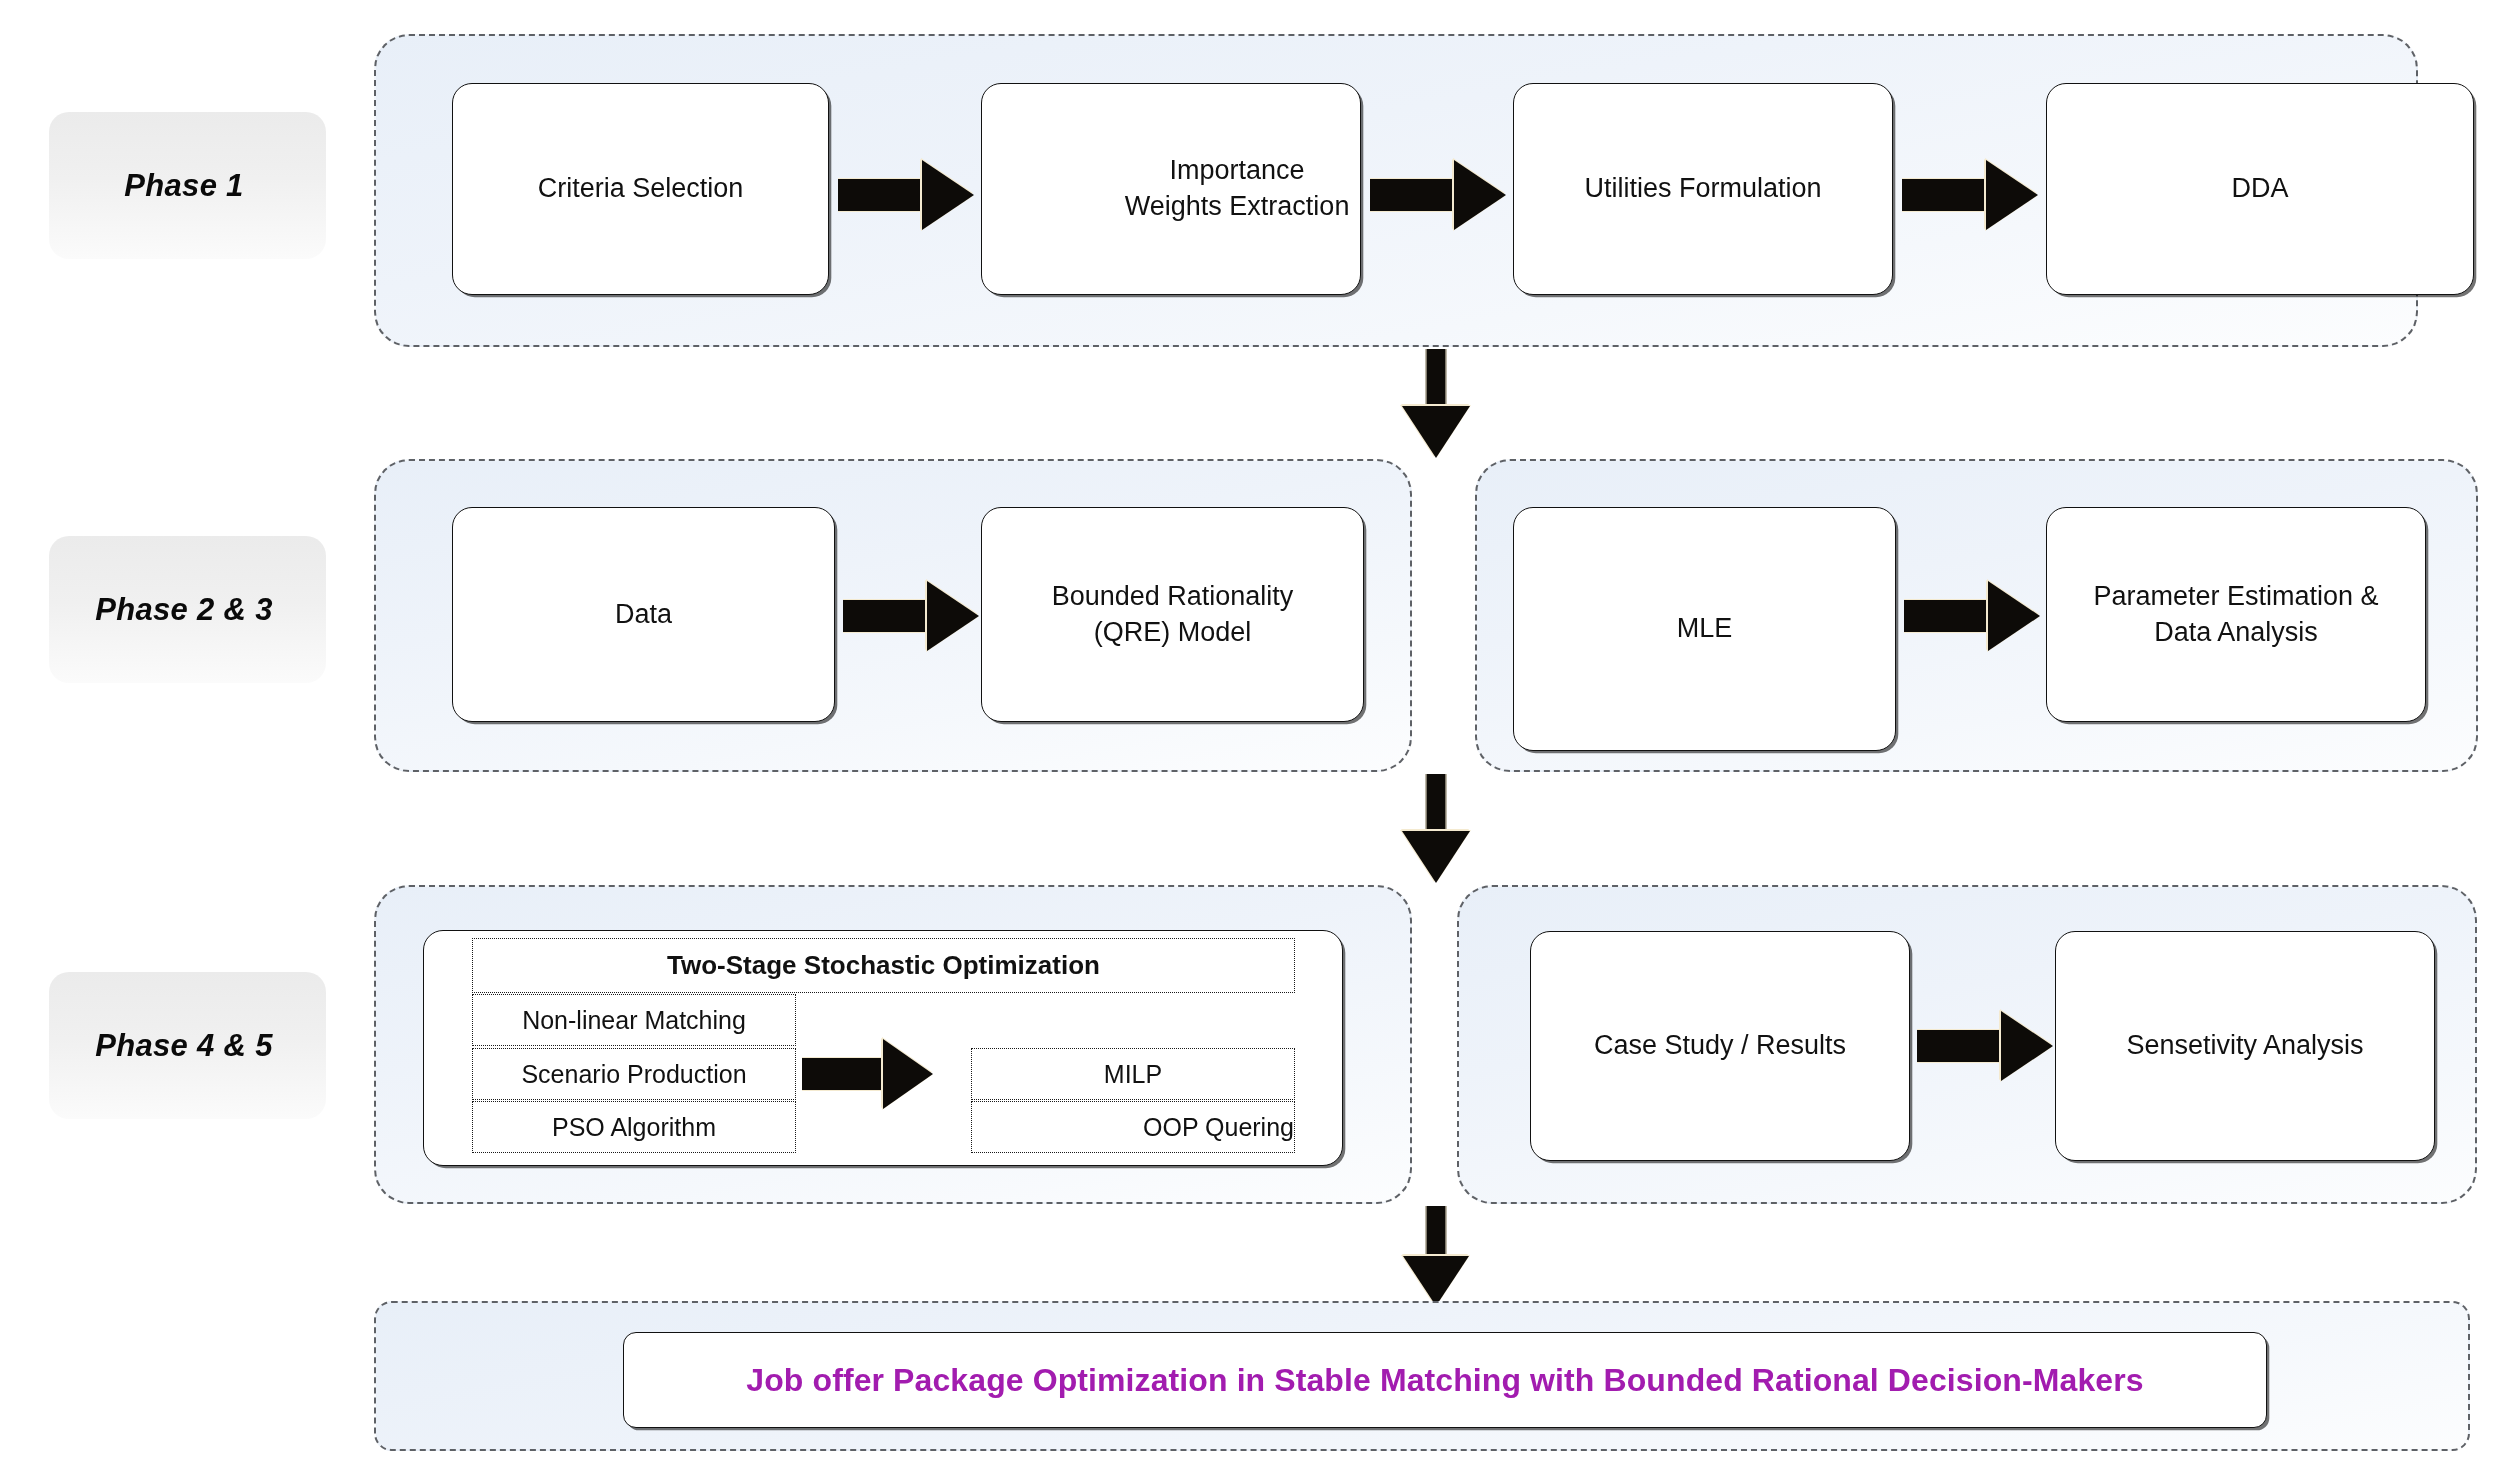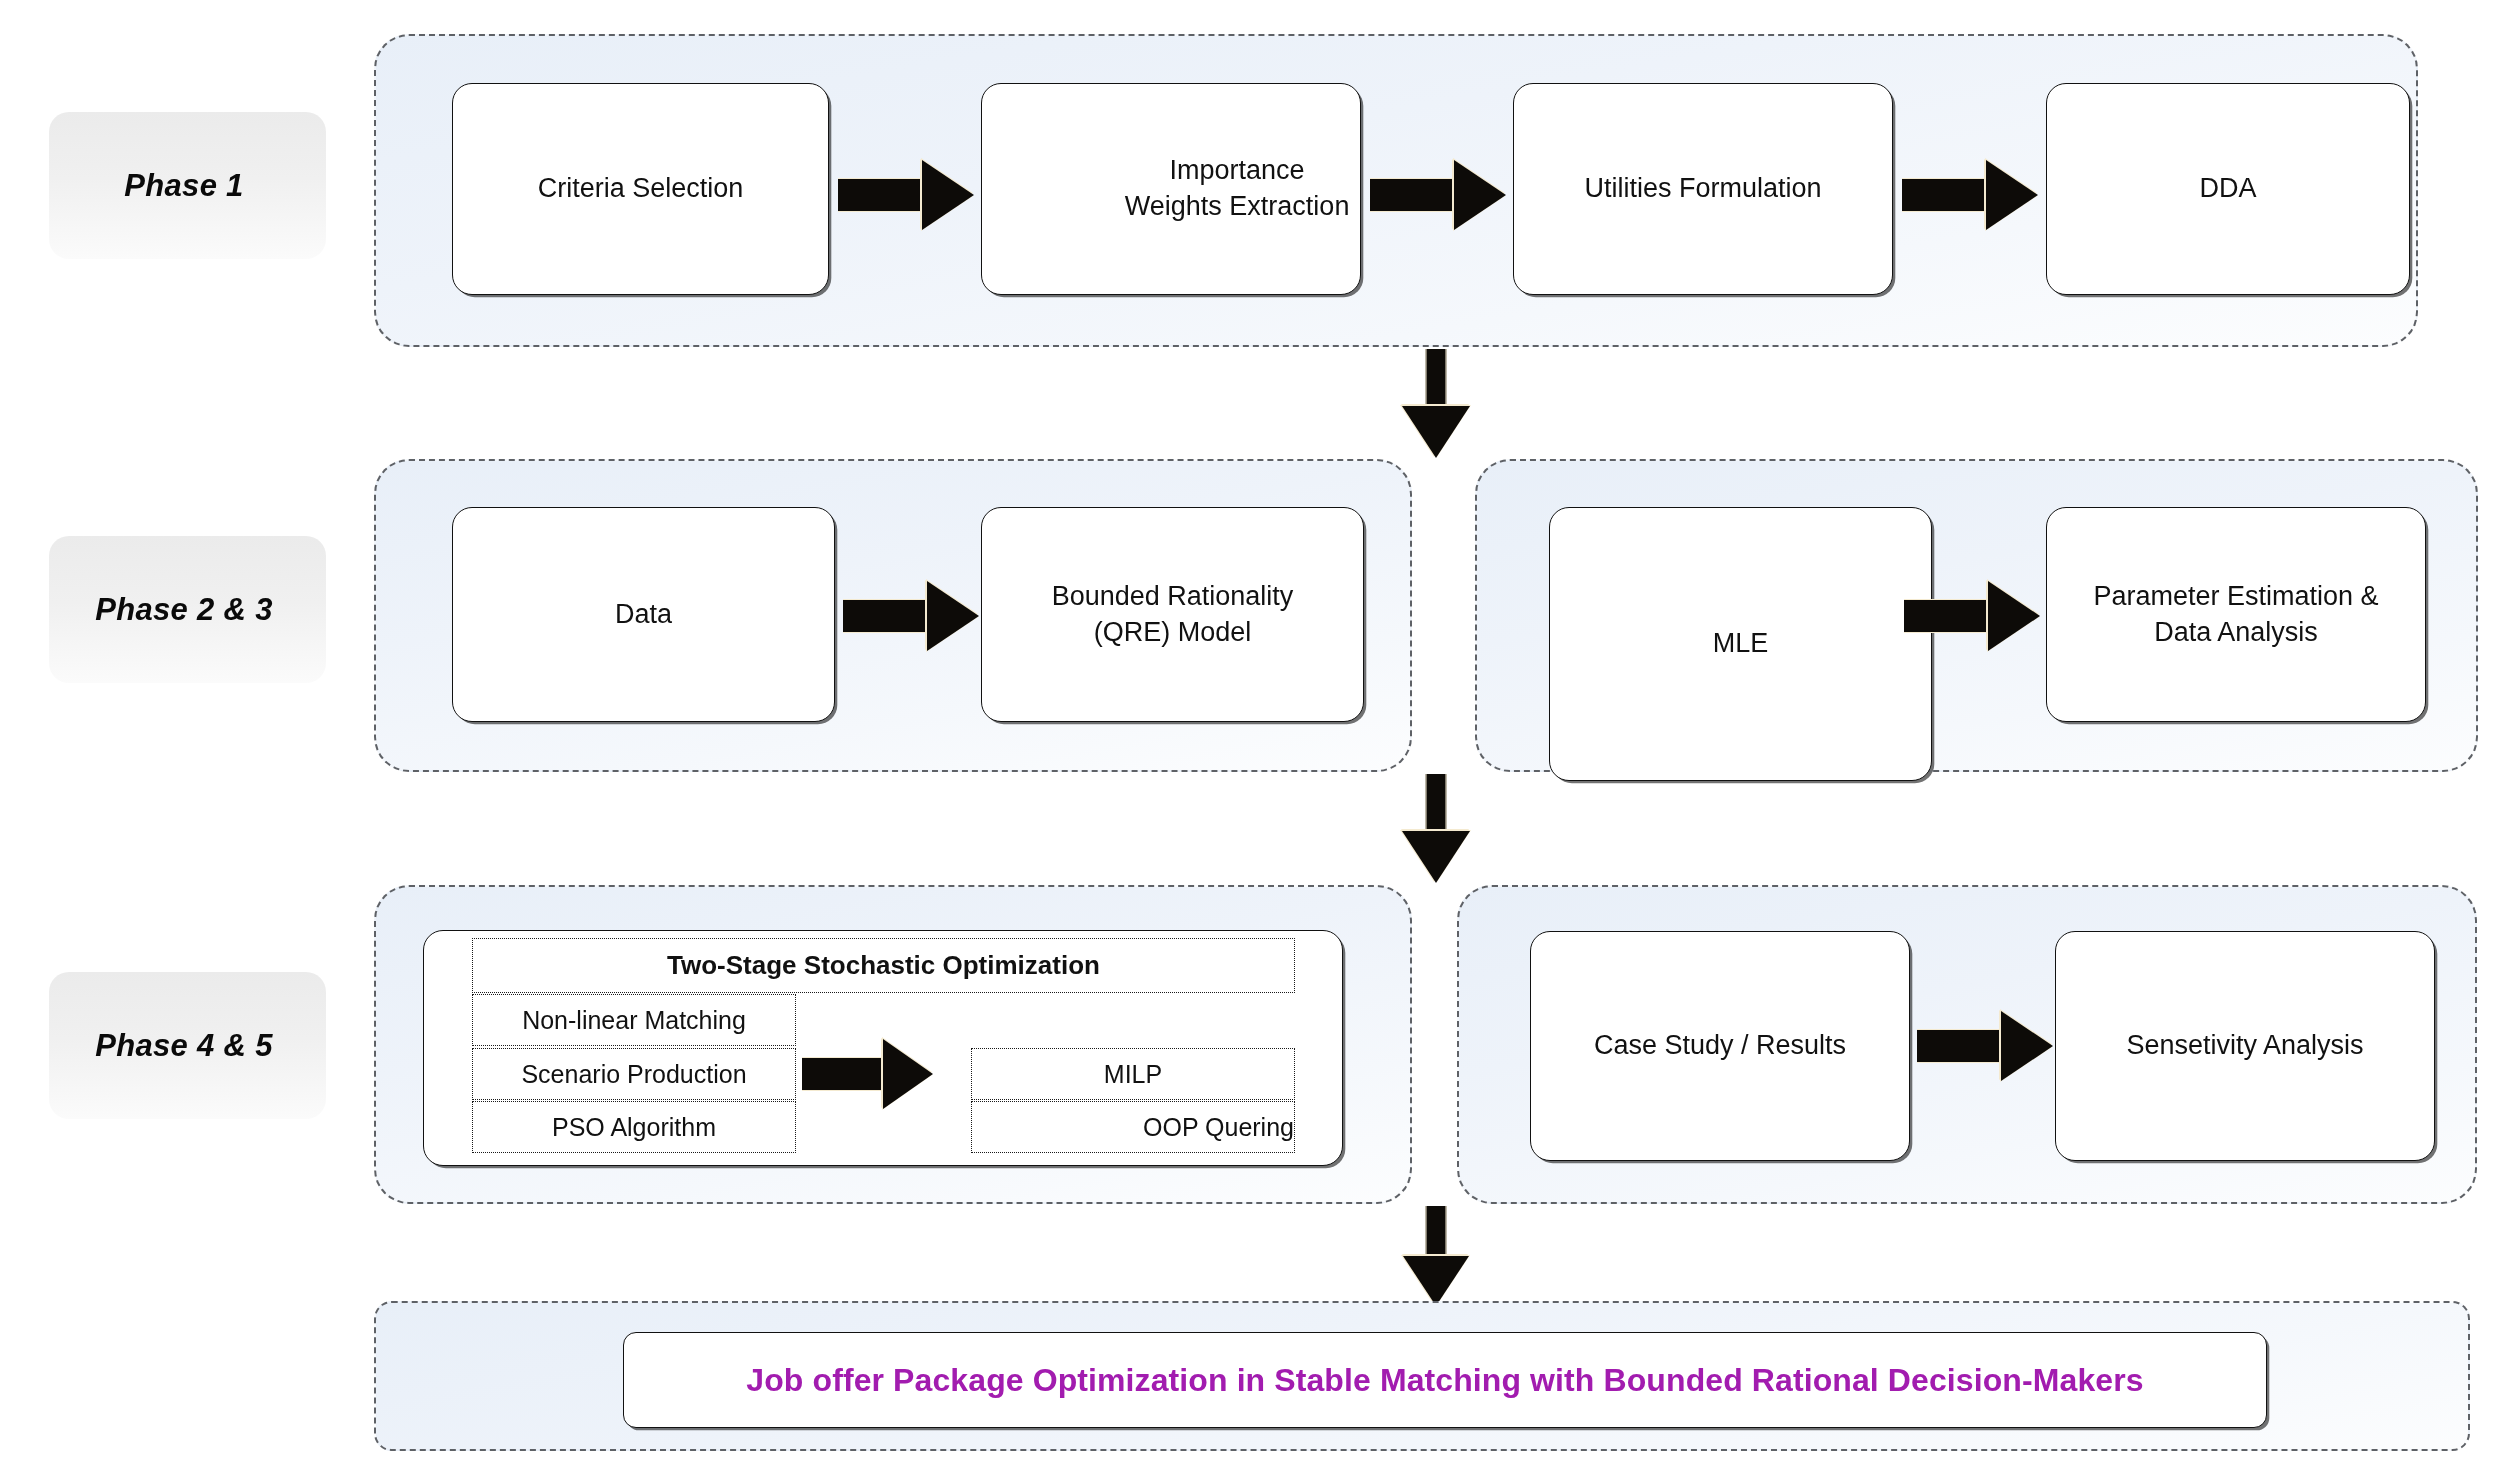--- a/index.html
+++ b/index.html
@@ -221,21 +221,21 @@
 
   <div class="node" style="left:1513px; top:83px; width:380px; height:212px;">
     <span class="node-label">Utilities Formulation</span>
   </div>
 
   <div class="arrow-h" style="left:1902px; top:159px; width:136px; height:71px;">
     <div class="shaft" style="width:88px; height:34px;"></div>
     <div class="head" style="border-width:35px 0 35px 52px;"></div>
   </div>
 
-  <div class="node" style="left:2046px; top:83px; width:364px; height:212px;">
+  <div class="node" style="left:2046px; top:83px; width:428px; height:212px;">
     <span class="node-label">DDA</span>
   </div>
 
   <div class="arrow-v" style="left:1403px; top:349px; width:65px; height:109px;">
     <div class="shaft" style="height:65px; width:21px;"></div>
     <div class="head" style="border-width:52px 34px 0 34px;"></div>
   </div>
 
   <div class="dashed-group" style="left:374px; top:459px; width:1038px; height:313px;"></div>
   <div class="dashed-group" style="left:1475px; top:459px; width:1003px; height:313px;"></div>
@@ -247,21 +247,21 @@
   <div class="arrow-h" style="left:843px; top:580px; width:136px; height:71px;">
     <div class="shaft" style="width:88px; height:34px;"></div>
     <div class="head" style="border-width:35px 0 35px 52px;"></div>
   </div>
 
   <div class="node" style="left:981px; top:507px; width:383px; height:215px;">
     <span class="node-label">Bounded Rationality
 (QRE) Model</span>
   </div>
 
-  <div class="node" style="left:1513px; top:507px; width:383px; height:274px;margin-left:36px;">
+  <div class="node" style="left:1513px; top:507px; width:383px; height:244px;">
     <span class="node-label">MLE</span>
   </div>
 
   <div class="arrow-h" style="left:1904px; top:580px; width:136px; height:71px;">
     <div class="shaft" style="width:88px; height:34px;"></div>
     <div class="head" style="border-width:35px 0 35px 52px;"></div>
   </div>
 
   <div class="node" style="left:2046px; top:507px; width:380px; height:215px;">
     <span class="node-label">Parameter Estimation &amp;

